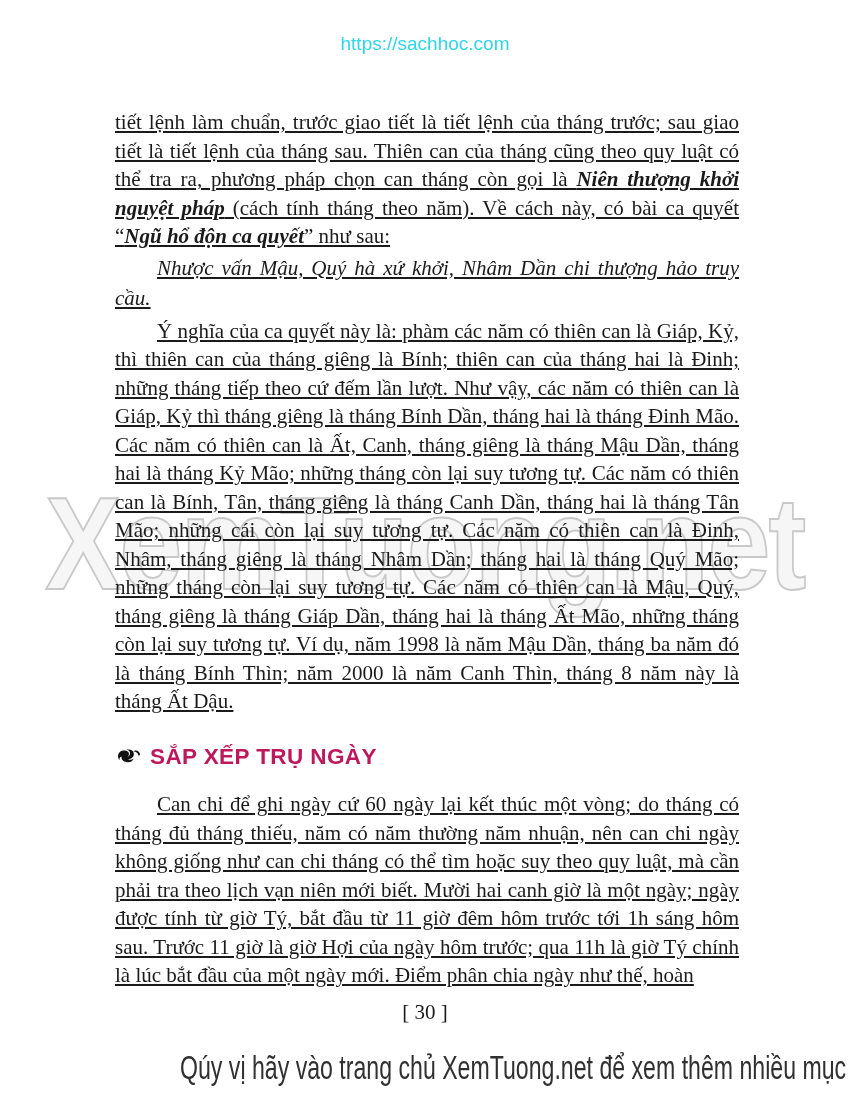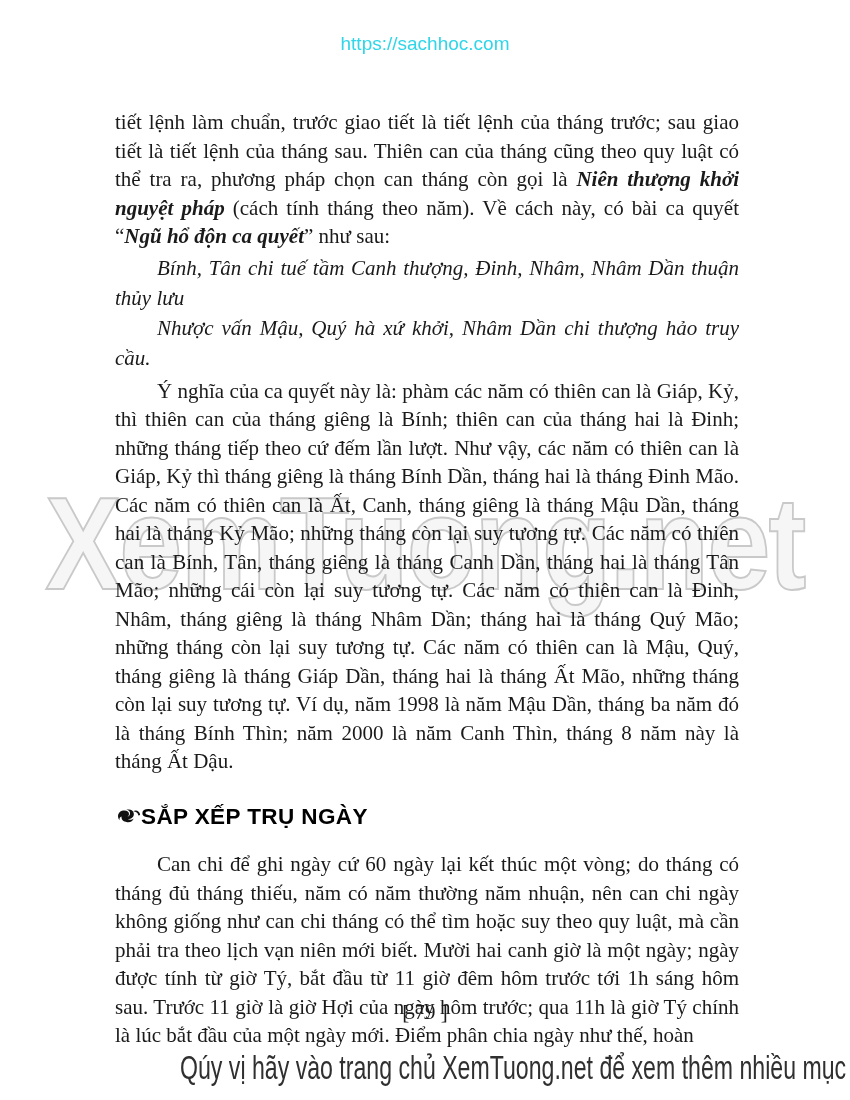--- a/index.html
+++ b/index.html
@@ -46,41 +46,42 @@
   .content {
     position: absolute;
     left: 115px; top: 108px;
     width: 624px;
     font-size: 21px;
     line-height: 28.5px;
     color: #1a1a1a;
     text-align: justify;
     z-index: 2;
   }
-  .content p { margin: 0; }
+  .content p { margin: 0; text-decoration: underline; }
   .indent { text-indent: 42px; }
   .bi { font-weight: bold; font-style: italic; }
   .verse {
     font-style: italic;
     margin: 1px 0;
     text-indent: 42px;
     line-height: 30px;
   }
   .verse-group { margin: 2px 0 4px 0; }
 
   
   .section-heading {
     display: flex;
     align-items: center;
+    gap: 9px;
     margin: 27px 0 19px 2px;
     font-family: "Liberation Sans", sans-serif;
     font-weight: bold;
     font-size: 22.5px;
     letter-spacing: 0.4px;
-    color: #000000;
+    color: #be185d;
     text-indent: 0;
     text-align: left;
   }
   .ornament { display: inline-flex; flex: 0 0 auto; }
 
   
   .page-number {
     position: absolute;
     top: 1000px; left: 0; width: 100%;
     text-align: center;
@@ -115,39 +116,38 @@
 
   <div class="top-url">https://sachhoc.com</div>
 
   <div class="watermark">XemTuong.net</div>
 
   <div class="content">
 
     <p><span>tiết lệnh làm chuẩn, trước giao tiết là tiết lệnh của tháng trước; sau giao tiết là tiết lệnh của tháng sau. Thiên can của tháng cũng theo quy luật có thể tra ra, phương pháp chọn can tháng còn gọi là </span><span class="bi">Niên thượng khởi nguyệt pháp</span><span> (cách tính tháng theo năm). Về cách này, có bài ca quyết “</span><span class="bi">Ngũ hổ độn ca quyết</span><span>” như sau:</span></p>
 
     <div class="verse-group">
-      <p class="verse">Bính, Tân chi tuế tầm Canh thượng, Đinh, Nhâm, Nhâm Dần thuận thủy lưu</p>
       <p class="verse">Nhược vấn Mậu, Quý hà xứ khởi, Nhâm Dần chi thượng hảo truy cầu.</p>
     </div>
 
     <p class="indent">Ý nghĩa của ca quyết này là: phàm các năm có thiên can là Giáp, Kỷ, thì thiên can của tháng giêng là Bính; thiên can của tháng hai là Đinh; những tháng tiếp theo cứ đếm lần lượt.  Như vậy, các năm có thiên can là Giáp, Kỷ thì tháng giêng là tháng Bính Dần, tháng hai là tháng Đinh Mão. Các năm có thiên can là Ất, Canh, tháng giêng là tháng Mậu Dần, tháng hai là tháng Kỷ Mão; những tháng còn lại suy tương tự. Các năm có thiên can là Bính, Tân, tháng giêng là tháng Canh Dần, tháng hai là tháng Tân Mão; những cái còn lại suy tương tự. Các năm có thiên can là Đinh, Nhâm, tháng giêng là tháng Nhâm Dần; tháng hai là tháng Quý Mão; những tháng còn lại suy tương tự. Các năm có thiên can là Mậu, Quý, tháng giêng là tháng Giáp Dần, tháng hai là tháng Ất Mão, những tháng còn lại suy tương tự. Ví dụ, năm 1998 là năm Mậu Dần, tháng ba năm đó là tháng Bính Thìn; năm 2000 là năm Canh Thìn, tháng 8 năm này là tháng Ất Dậu.</p>
 
     <div class="section-heading">
       <span class="ornament">
         <svg width="24" height="17" viewBox="0 0 24 17" aria-hidden="true">
           <path fill="#111111" d="M1.2 9.6 C0.4 6.2 2.6 3.2 6.2 2.6 C9.6 2 12 3.6 12 6 C12 8 10.4 9.2 8.6 8.8 C10.8 9.4 12.8 8 13 5.6 C13.2 3.4 11.6 2 9.2 1.8 C13 0.6 16.4 2.2 16.8 5.4 C17.2 8.6 14.6 11 10.8 11 C12.6 12.2 15 12 16.6 10.6 C16 13 13.4 14.6 10.2 14.2 C6.2 13.8 4 11.6 4.6 8.6 C3 9 2.2 10.4 2.6 12.2 C1.8 11.6 1.4 10.8 1.2 9.6 Z"></path>
           <path fill="#111111" d="M16.2 3.2 C19.6 1.6 22.6 3.4 23.2 7 L21.4 7.6 C21 4.8 19.2 3.4 16.2 3.2 Z"></path>
         </svg>
       </span>
       <span>SẮP XẾP TRỤ NGÀY</span>
     </div>
 
     <p class="indent">Can chi để ghi ngày cứ 60 ngày lại kết thúc một vòng; do tháng có tháng đủ tháng thiếu, năm có năm thường năm nhuận, nên can chi ngày không giống như can chi tháng có thể tìm hoặc suy theo quy luật, mà cần phải tra theo lịch vạn niên mới biết. Mười hai canh giờ là một ngày; ngày được tính từ giờ Tý, bắt đầu từ 11 giờ đêm hôm trước tới 1h sáng hôm sau. Trước 11 giờ là giờ Hợi của ngày hôm trước; qua 11h là giờ Tý chính là lúc bắt đầu của một ngày mới. Điểm phân chia ngày như thế, hoàn</p>
 
   </div>
 
-  <div class="page-number">[ 79 ]</div>
+  <div class="page-number">[ 30 ]</div>
 
   <div class="footer-promo">
     <span class="promo-text"><span>Qúy vị hãy vào trang chủ </span><span>XemTuong.net</span><span> để xem thêm nhiều mục hay khác</span></span>
   </div>
 
 </div>
 
 </body></html>

